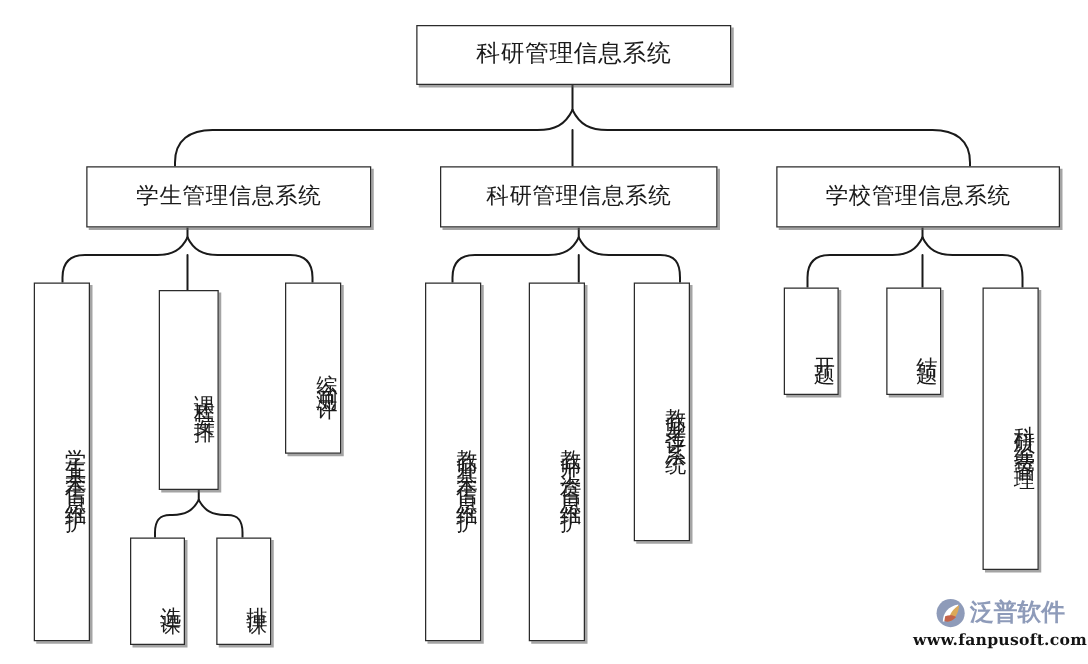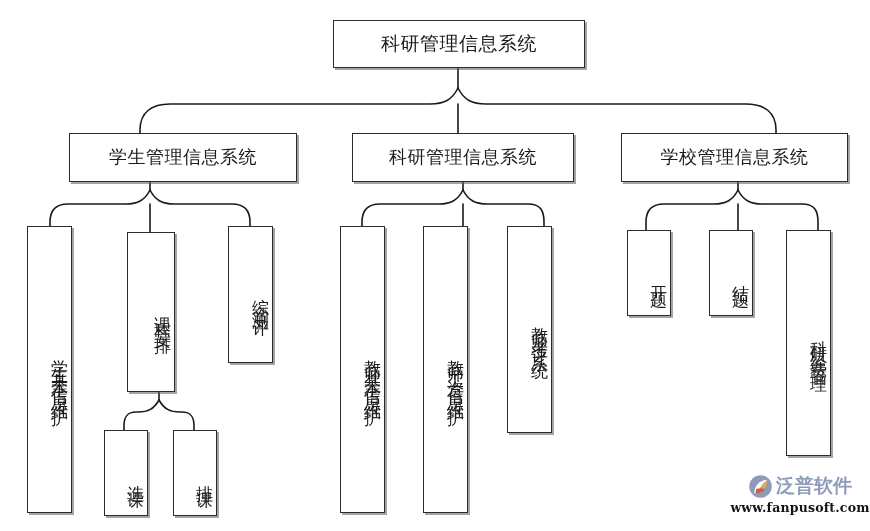--- a/index.html
+++ b/index.html
@@ -61,21 +61,21 @@
   }
   #watermark {
     position: absolute;
     left: 735px;
     top: 473px;
     width: 130px;
     height: 50px;
     display: flex;
     flex-direction: column;
     align-items: center;
-    justify-content: flex-start;
+    justify-content: center;
     opacity: 0.92;
   }
   #wm-row {
     display: flex;
     align-items: center;
     gap: 3px;
   }
   #wm-mark {
     width: 25px;
     height: 25px;

